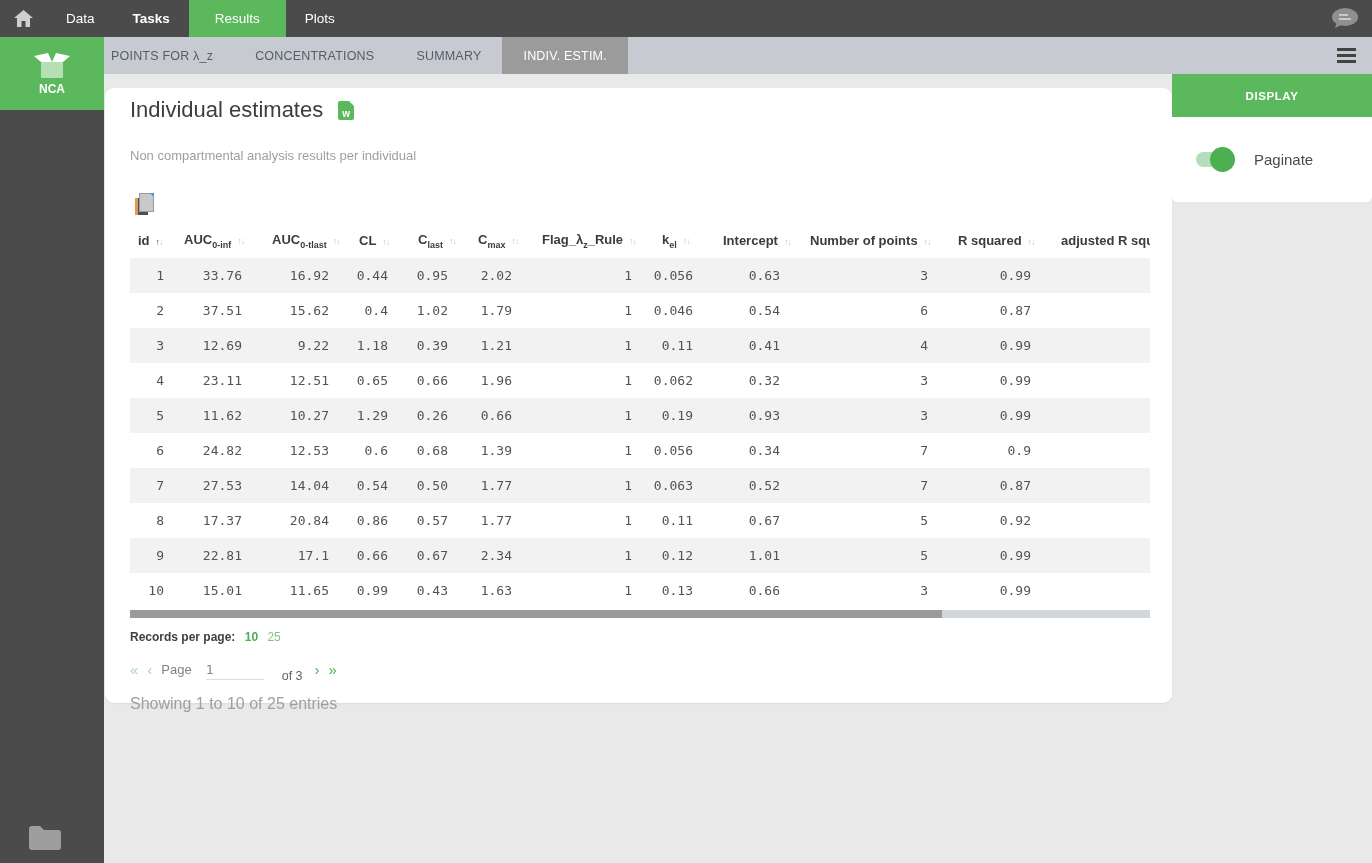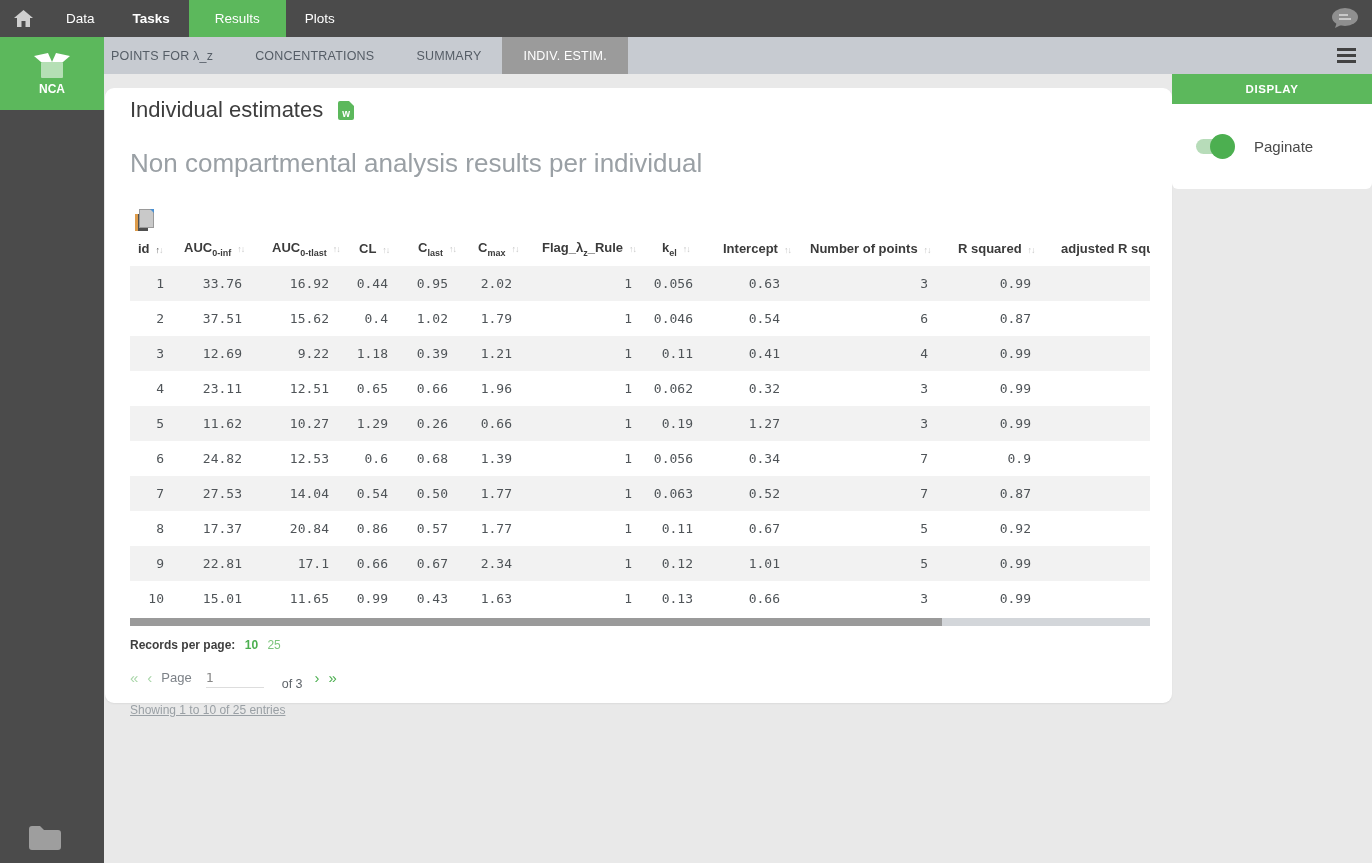--- a/index.html
+++ b/index.html
@@ -42,32 +42,32 @@
           background:#fff; border-radius:9px; box-shadow:0 1px 2px rgba(0,0,0,.06); }
   .card-inner { padding:9px 23px 0 25px; }
   .page-title-row { display:flex; align-items:center; gap:15px; }
   .page-title { font-size:22px; color:#3d3d3d; }
   .w-icon { position:relative; width:16px; height:19px; background:#5cb85c;
             border-radius:2px; display:inline-block; cursor:pointer; }
   .w-icon::before { content:""; position:absolute; top:0; right:0;
             border-top:5px solid #fff; border-left:5px solid transparent; }
   .w-icon .w-letter { position:absolute; bottom:1px; left:0; right:0; text-align:center;
             color:#fff; font-size:10px; font-weight:bold; line-height:11px; }
-  .subtitle { margin-top:25px; font-size:26px; color:#9aa0a5; }
+  .subtitle { margin-top:25px; font-size:13px; color:#9aa0a5; }
 
   .copy-icon { position:relative; width:20px; height:23px; margin:30px 0 0 5px; cursor:pointer; }
   .copy-back { position:absolute; left:0; bottom:1px; width:13px; height:17px;
                background:#4f4f4f; border-left:3px solid #de9c4b; }
   .copy-front { position:absolute; right:1px; top:0; width:15px; height:19px;
                 background:#c9c9c9; border:1px solid #9a9a9a; }
   .copy-front::after { content:""; position:absolute; top:-1px; right:-1px;
                 border-top:4px solid #4a90d2; border-left:4px solid transparent; }
 
   
-  .tbl-wrap { width:1020px; overflow:hidden; }
+  .tbl-wrap { width:1020px; margin-top:8px; overflow:hidden; }
   table { border-collapse:collapse; table-layout:fixed; width:1020px; }
   th { font-size:13px; font-weight:bold; color:#3b3b3b; text-align:left;
        white-space:nowrap; padding:8px 0 8px 14px; cursor:pointer; }
   th:first-child { padding-left:8px; }
   th sub { font-size:9px; }
   .sort { display:inline-block; margin-left:6px; font-size:9px; letter-spacing:-1px; }
   .sort i { font-style:normal; color:#c8c8c8; }
   .sort.sort-asc .up { color:#5a5a5a; }
   td { font-family:"DejaVu Sans Mono", monospace; font-size:13px; color:#4f5458;
        text-align:right; padding:9px 16px 9px 0; white-space:nowrap; height:35px; }
@@ -83,25 +83,25 @@
   .rpp.selected { font-weight:bold; color:#4caf50; }
   .pager { margin-top:13px; display:flex; align-items:center; font-size:13px; color:#666; }
   .pg-btn { font-size:15px; cursor:pointer; margin-right:9px; line-height:1; }
   .pg-light { color:#a9d6a9; }
   .pg-dark { color:#4caf50; }
   .pg-label { color:#7d8288; margin-right:14px; }
   .page-input { width:58px; border:none; border-bottom:1px solid #ddd; outline:none;
                 font-family:"DejaVu Sans Mono", monospace; font-size:13px; color:#888;
                 margin-right:18px; padding:2px 0; background:transparent; }
   .of-label { margin-right:12px; color:#5f646a; font-size:12.5px;margin-top:12px; }
-  .showing { margin-top:12px; font-size:12px; color:#9aa0a5;text-decoration:underline; }
+  .showing { margin-top:12px; font-size:16px; color:#9aa0a5; }
 
   
   .panel { position:absolute; top:74px; left:1172px; width:200px; }
-  .panel-head { height:30px; background:#5cb85c; color:#fff; font-size:11.5px;
+  .panel-head { height:43px; background:#5cb85c; color:#fff; font-size:11.5px;
                 font-weight:bold; letter-spacing:.6px; display:flex; align-items:center;
                 justify-content:center; }
   .panel-body { background:#fff; height:85px; border-radius:0 0 6px 6px;
                 display:flex; align-items:center; padding-left:24px; }
   .switch { position:relative; width:36px; height:15px; border-radius:8px;
             background:#b7dcb9; cursor:pointer; }
   .switch .knob { position:absolute; right:-3px; top:-5px; width:25px; height:25px;
             border-radius:50%; background:#4caf50; }
   .toggle-label { margin-left:22px; font-size:15px; color:#4a4a4a; }
 
@@ -268,21 +268,21 @@
               </tr>
               <tr>
                 <td>5</td>
                 <td>11.62</td>
                 <td>10.27</td>
                 <td>1.29</td>
                 <td>0.26</td>
                 <td>0.66</td>
                 <td>1</td>
                 <td>0.19</td>
-                <td>1.27</td>
+                <td>0.93</td>
                 <td>3</td>
                 <td>0.99</td>
                 <td></td>
               </tr>
               <tr>
                 <td>6</td>
                 <td>24.82</td>
                 <td>12.53</td>
                 <td>0.6</td>
                 <td>0.68</td>

